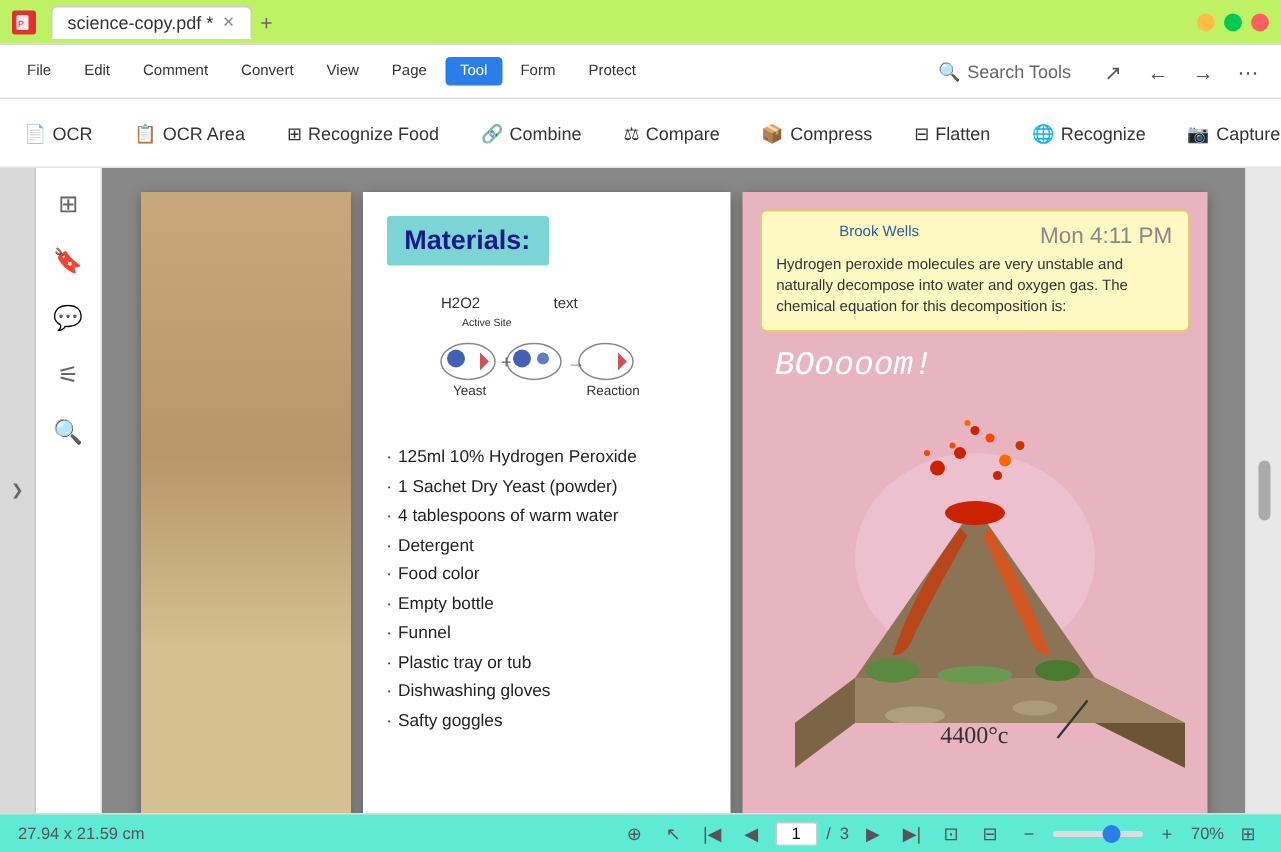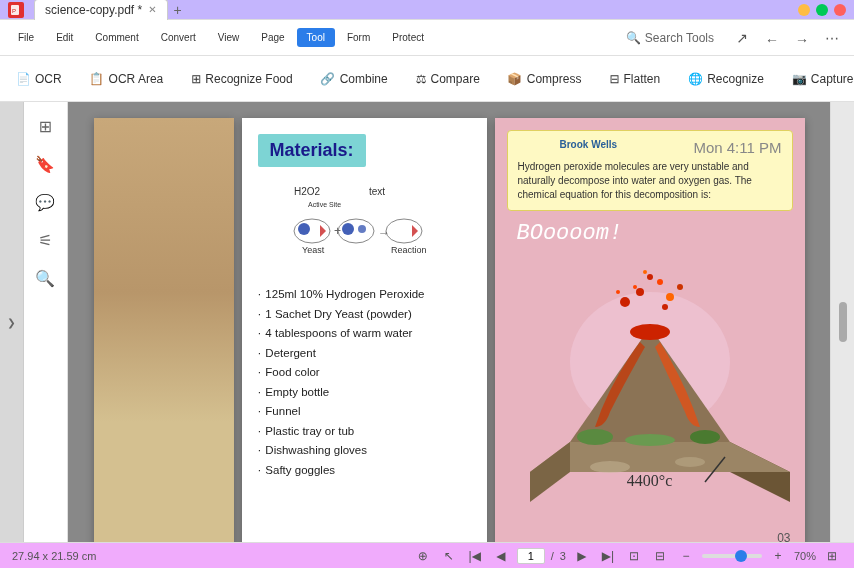--- a/index.html
+++ b/index.html
@@ -1,21 +1,21 @@
 <!DOCTYPE html>
 <html><head>
   <meta charset="utf-8">
   <style>
     * { box-sizing: border-box; margin: 0; padding: 0; }
     body { font-family: 'Segoe UI', Arial, sans-serif; background: #f0f0f0; width: 854px; height: 568px; overflow: hidden; display: flex; flex-direction: column; }
 
     
     .title-bar {
-      height: 20px;
-      background: #c4b5fd;
+      height: 30px;
+      background: #bef264;
       display: flex;
       align-items: center;
       padding: 0 8px;
       border-bottom: 1px solid #ddd;
       font-size: 12px;
       color: #333;
     }
     .title-bar-left { display: flex; align-items: center; gap: 6px; }
     .app-icon { width: 16px; height: 16px; background: #e03030; border-radius: 2px; display: flex; align-items: center; justify-content: center; }
     .app-icon svg { width: 12px; height: 12px; }
@@ -197,21 +197,21 @@
       border-radius: 4px;
       padding: 8px 10px;
       margin-bottom: 10px;
       font-size: 10px;
     }
     .annotation-header {
       display: flex;
       justify-content: space-between;
       margin-bottom: 4px;
     }
-    .annotation-author { font-weight: bold; color: #2a6099; font-size: 10px; padding-left: 42px; }
+    .annotation-author { font-weight: normal; color: #2a6099; font-size: 10px; padding-left: 42px; }
     .annotation-time { color: #888; font-size: 15px; }
     .annotation-text { color: #333; line-height: 1.4; }
 
     .booooom-text {
       font-size: 22px;
       color: white;
       font-style: italic;
       margin: 4px 0 0 10px;
       font-family: Liberation Mono, monospace;
     }
@@ -243,21 +243,21 @@
       background: #e8e8e8;
       border-left: 1px solid #ddd;
       display: flex;
       align-items: center;
       justify-content: center;
     }
 
     
     .status-bar {
       height: 26px;
-      background: #f0abfc;
+      background: #5eead4;
       border-top: 1px solid #ddd;
       display: flex;
       align-items: center;
       padding: 0 12px;
       font-size: 11px;
       color: #555;
       gap: 8px;
       justify-content: space-between;
     }
     .status-bar-right {

